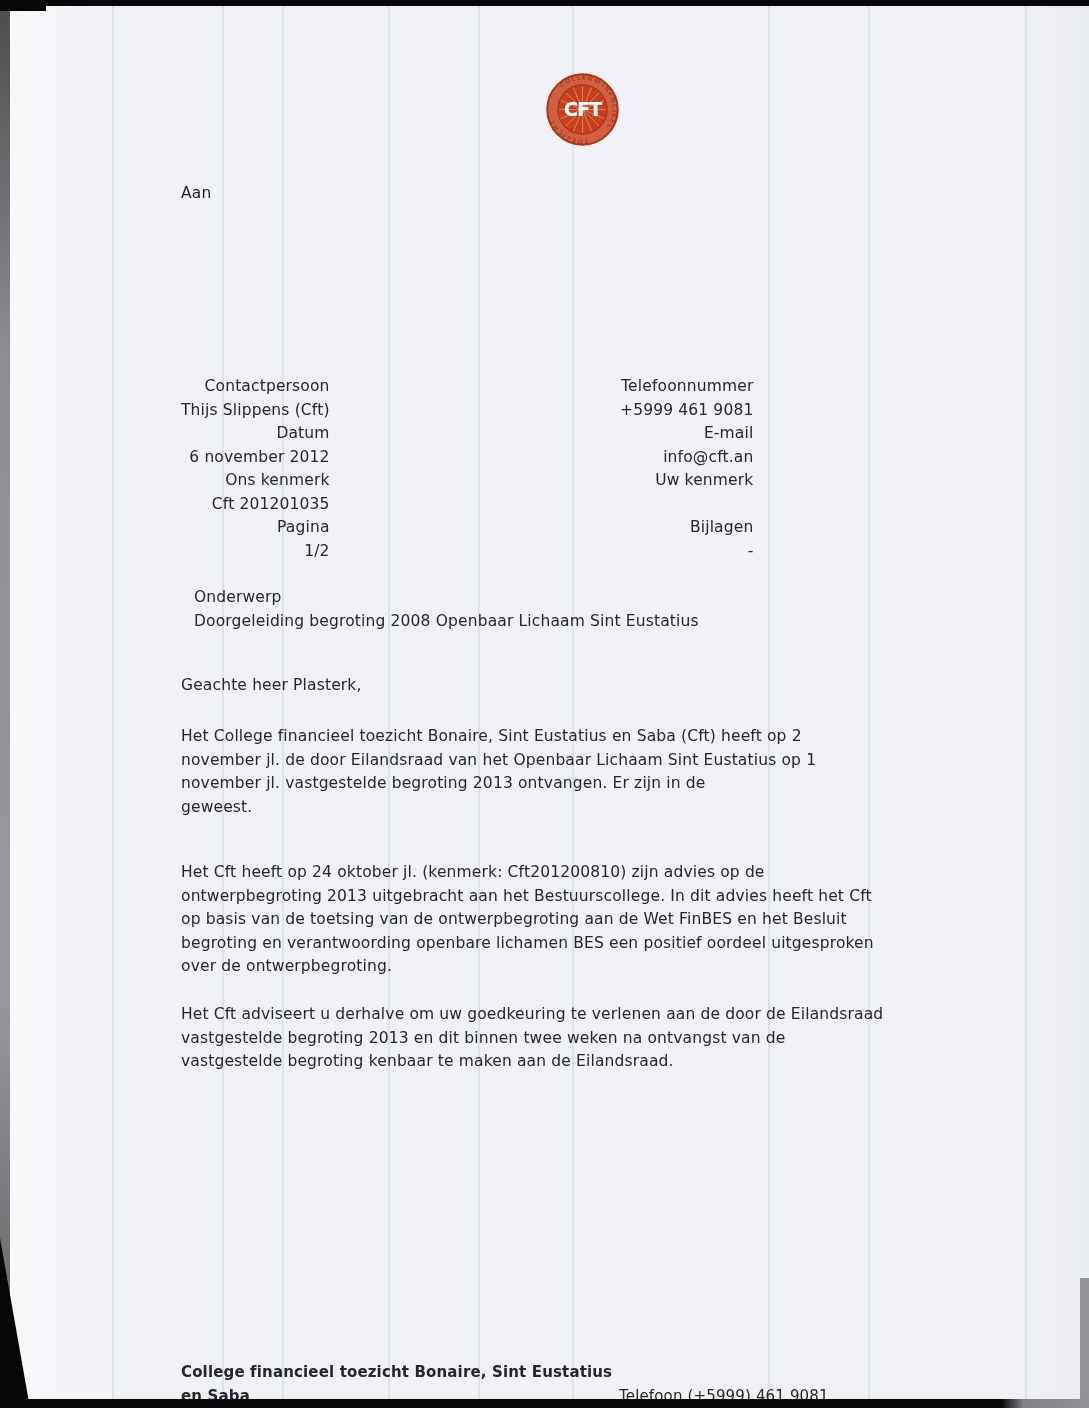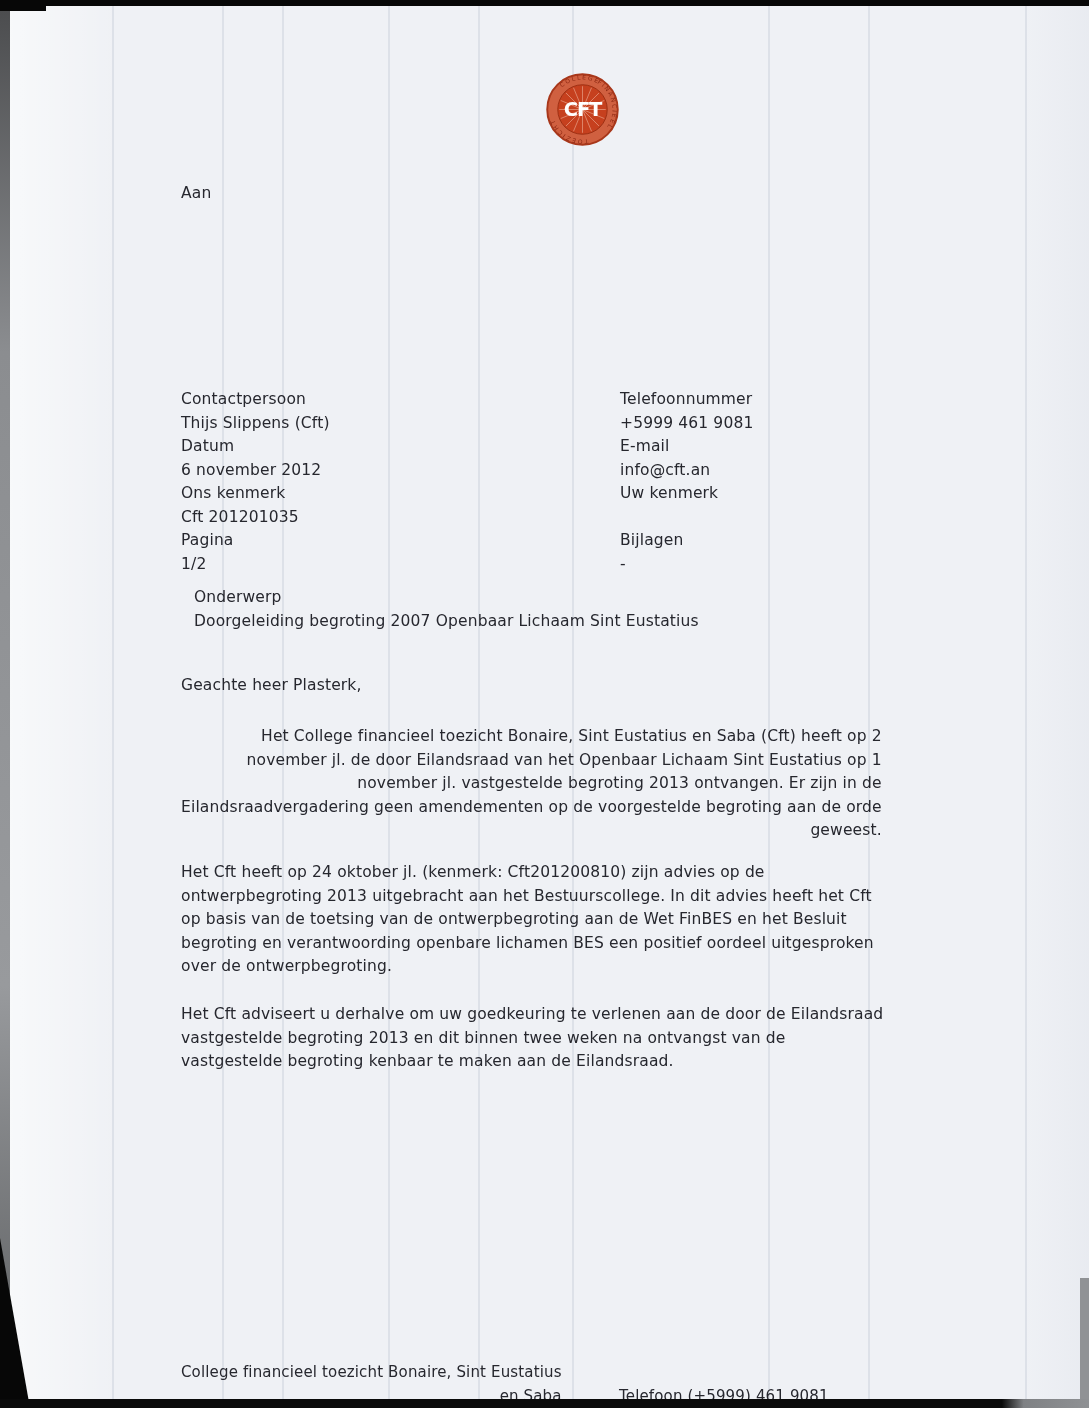--- a/index.html
+++ b/index.html
@@ -34,29 +34,29 @@
                 background:#070707; clip-path:polygon(0 0, 100% 100%, 0 100%); }
   .edge-right-bottom { position:absolute; right:0; top:1278px; width:9px; height:130px; background:#909295; }
 
   
   .logo { position:absolute; left:545px; top:72px; width:75px; height:75px; }
 
   
   .tline { white-space:nowrap; height:23.5px; line-height:23.5px; font-size:15.5px; letter-spacing:0.15px; }
   .block { position:absolute; left:181px; }
   .addressee { top:182px; }
-  .meta-col  { top:388px; }
+  .meta-col  { top:375px;text-align:right; }
   .meta-col.right { left:592px;margin-left:28px; }
   .subject-block { top:586px;margin-left:13px; }
   .salutation { top:674px; }
-  .para1 { top:725px;text-align:right; }
+  .para1 { top:725px; }
   .para2 { top:861px; }
   .para3 { top:1003px; }
 
-  .footer-org { position:absolute; left:181px; top:1361px; font-weight:normal;text-align:right; }
+  .footer-org { position:absolute; left:181px; top:1361px; font-weight:bold; }
   .footer-org .tline { font-size:15px; }
   .footer-phone { position:absolute; left:603px; top:1385px;margin-left:16px; }
   .footer-phone .tline { font-size:15px; }
 </style>
 </head>
 <body>
 
 <div class="scan">
 
   <div class="paper">
@@ -117,32 +117,31 @@
     <div class="tline">E-mail</div>
     <div class="tline">info@cft.an</div>
     <div class="tline">Uw kenmerk</div>
     <div class="tline"></div>
     <div class="tline">Bijlagen</div>
     <div class="tline">-</div>
   </div>
 
   <div class="block subject-block">
     <div class="tline">Onderwerp</div>
-    <div class="tline">Doorgeleiding begroting 2007 Openbaar Lichaam Sint Eustatius</div>
+    <div class="tline">Doorgeleiding begroting 2008 Openbaar Lichaam Sint Eustatius</div>
   </div>
 
   <div class="block salutation">
     <div class="tline">Geachte heer Plasterk,</div>
   </div>
 
   <div class="block para1">
     <div class="tline">Het College financieel toezicht Bonaire, Sint Eustatius en Saba (Cft) heeft op 2</div>
     <div class="tline">november jl. de door Eilandsraad van het Openbaar Lichaam Sint Eustatius op 1</div>
     <div class="tline">november jl. vastgestelde begroting 2013 ontvangen. Er zijn in de</div>
-    <div class="tline">Eilandsraadvergadering geen amendementen op de voorgestelde begroting aan de orde</div>
     <div class="tline">geweest.</div>
   </div>
 
   <div class="block para2">
     <div class="tline">Het Cft heeft op 24 oktober jl. (kenmerk: Cft201200810) zijn advies op de</div>
     <div class="tline">ontwerpbegroting 2013 uitgebracht aan het Bestuurscollege. In dit advies heeft het Cft</div>
     <div class="tline">op basis van de toetsing van de ontwerpbegroting aan de Wet FinBES en het Besluit</div>
     <div class="tline">begroting en verantwoording openbare lichamen BES een positief oordeel uitgesproken</div>
     <div class="tline">over de ontwerpbegroting.</div>
   </div>

